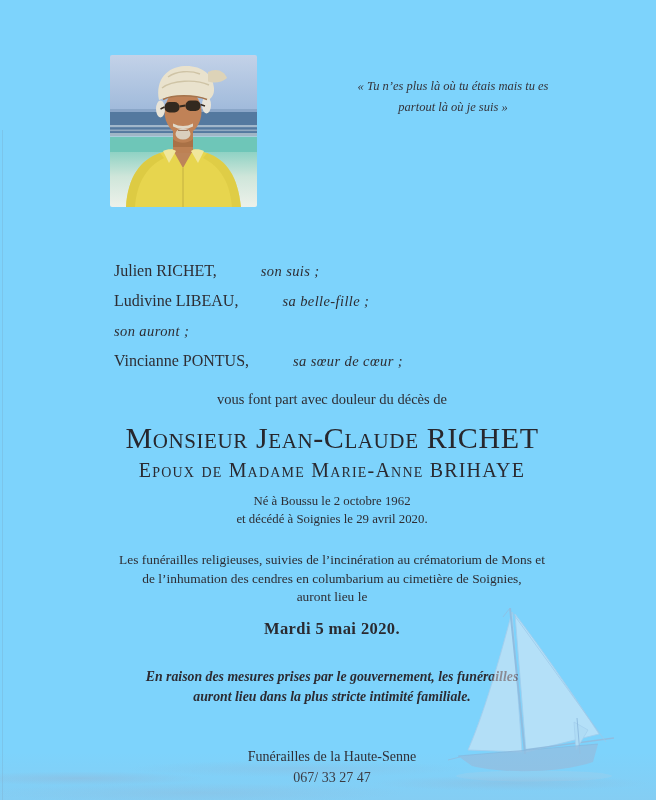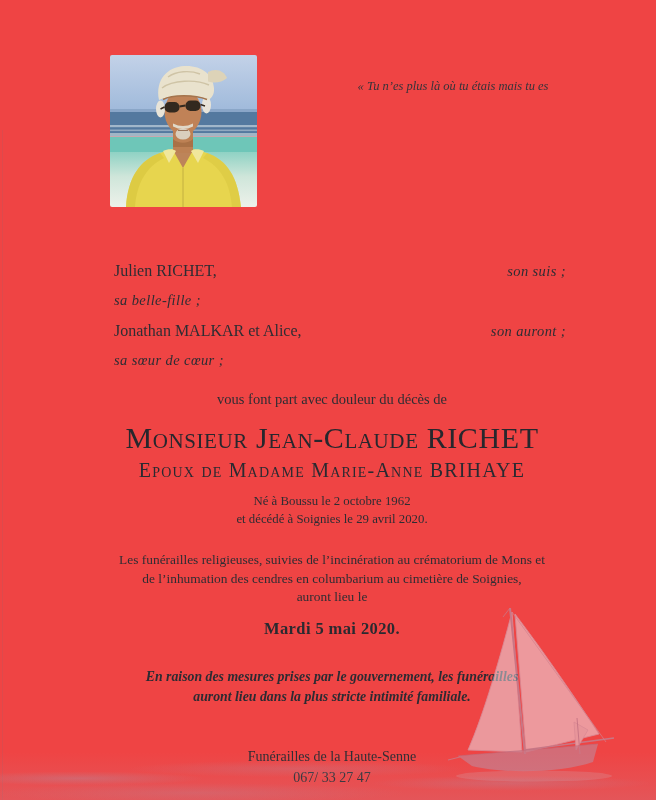--- a/index.html
+++ b/index.html
@@ -1,34 +1,34 @@
 <!DOCTYPE html>
 <html><head>
 <meta charset="utf-8">
 <style>
   html,body { margin:0; padding:0; background:#e8e8e8; }
   .page {
     position:relative; width:656px; height:800px; margin:0 auto;
-    background:#ef4444; overflow:hidden;
+    background:#7dd3fc; overflow:hidden;
     font-family:"Liberation Serif", serif; color:#2e2d33;
   }
   .scan-edge { position:absolute; left:2px; top:130px; width:1px; height:670px;
     background:rgba(110,112,125,0.14); }
 
   .photo { position:absolute; left:110px; top:55px; width:147px; height:152px;
     border-radius:2px; overflow:hidden; }
   .photo svg { display:block; }
 
   .quote { position:absolute; left:323px; top:76px; width:260px;
     text-align:center; font-style:italic; font-size:12.5px; line-height:21px;
     color:#34333a; }
 
   .family { position:absolute; left:114px; top:262px; width:452px; }
-  .family-row { display:flex; justify-content:space-between; align-items:baseline;
-    margin-bottom:12.4px; }
+  .family-row { display:flex; align-items:baseline;
+    margin-bottom:12.4px;gap:44px; }
   .family-name { font-size:16px; line-height:17px; }
   .family-relation { font-style:italic; font-size:14.5px; letter-spacing:0.4px; }
 
   .c { position:absolute; left:4px; width:656px; text-align:center; }
   .intro { top:391px; font-size:14.5px; }
   .deceased-name { top:421px; font-size:30px; font-variant:small-caps;
     letter-spacing:0.6px; color:#27272d; }
   .spouse { top:459px; font-size:20px; font-variant:small-caps;
     letter-spacing:1.2px; color:#2a2a31; }
   .vitals { top:492px; font-size:12.8px; line-height:18px; }
@@ -106,35 +106,37 @@
       <path d="M 49,45 C 45,24 58,12 74,11 C 91,10 103,19 104,33 C 104.5,39 102,43 98,45 C 88,39 62,40 49,45 Z" fill="#e9e2cd"></path>
       <path d="M 98,17 C 106,12.5 114,15.5 117,23 C 112,27.5 104,28.5 98,26.5 Z" fill="#ddd3b8"></path>
       <path d="M 58,22 C 66,16 80,15 90,19" stroke="#cfc4a6" stroke-width="1.4" fill="none"></path>
       <path d="M 52,33 C 62,25 86,24 99,30" stroke="#cfc4a6" stroke-width="1.4" fill="none"></path>
       <path d="M 53,44.5 C 62,39.5 85,39.5 97,44.5" stroke="#a4744c" stroke-width="1.6" fill="none"></path>
     </svg>
   </div>
 
   <div class="quote">
     <div>« Tu n’es plus là où tu étais mais tu es</div>
+    <div>partout là où je suis »</div>
   </div>
 
   <div class="family">
     <div class="family-row">
       <span class="family-name">Julien RICHET,</span>
       <span class="family-relation">son suis ;</span>
     </div>
     <div class="family-row">
+      <span class="family-name">Ludivine LIBEAU,</span>
       <span class="family-relation">sa belle-fille ;</span>
     </div>
     <div class="family-row">
-      <span class="family-name">Jonathan MALKAR et Alice,</span>
       <span class="family-relation">son auront ;</span>
     </div>
     <div class="family-row">
+      <span class="family-name">Vincianne PONTUS,</span>
       <span class="family-relation">sa sœur de cœur ;</span>
     </div>
   </div>
 
   <div class="c intro">vous font part avec douleur du décès de</div>
   <div class="c deceased-name">Monsieur Jean-Claude RICHET</div>
   <div class="c spouse">Epoux de Madame Marie-Anne BRIHAYE</div>
   <div class="c vitals">
     <div>Né à Boussu le 2 octobre 1962</div>
     <div>et décédé à Soignies le 29 avril 2020.</div>

